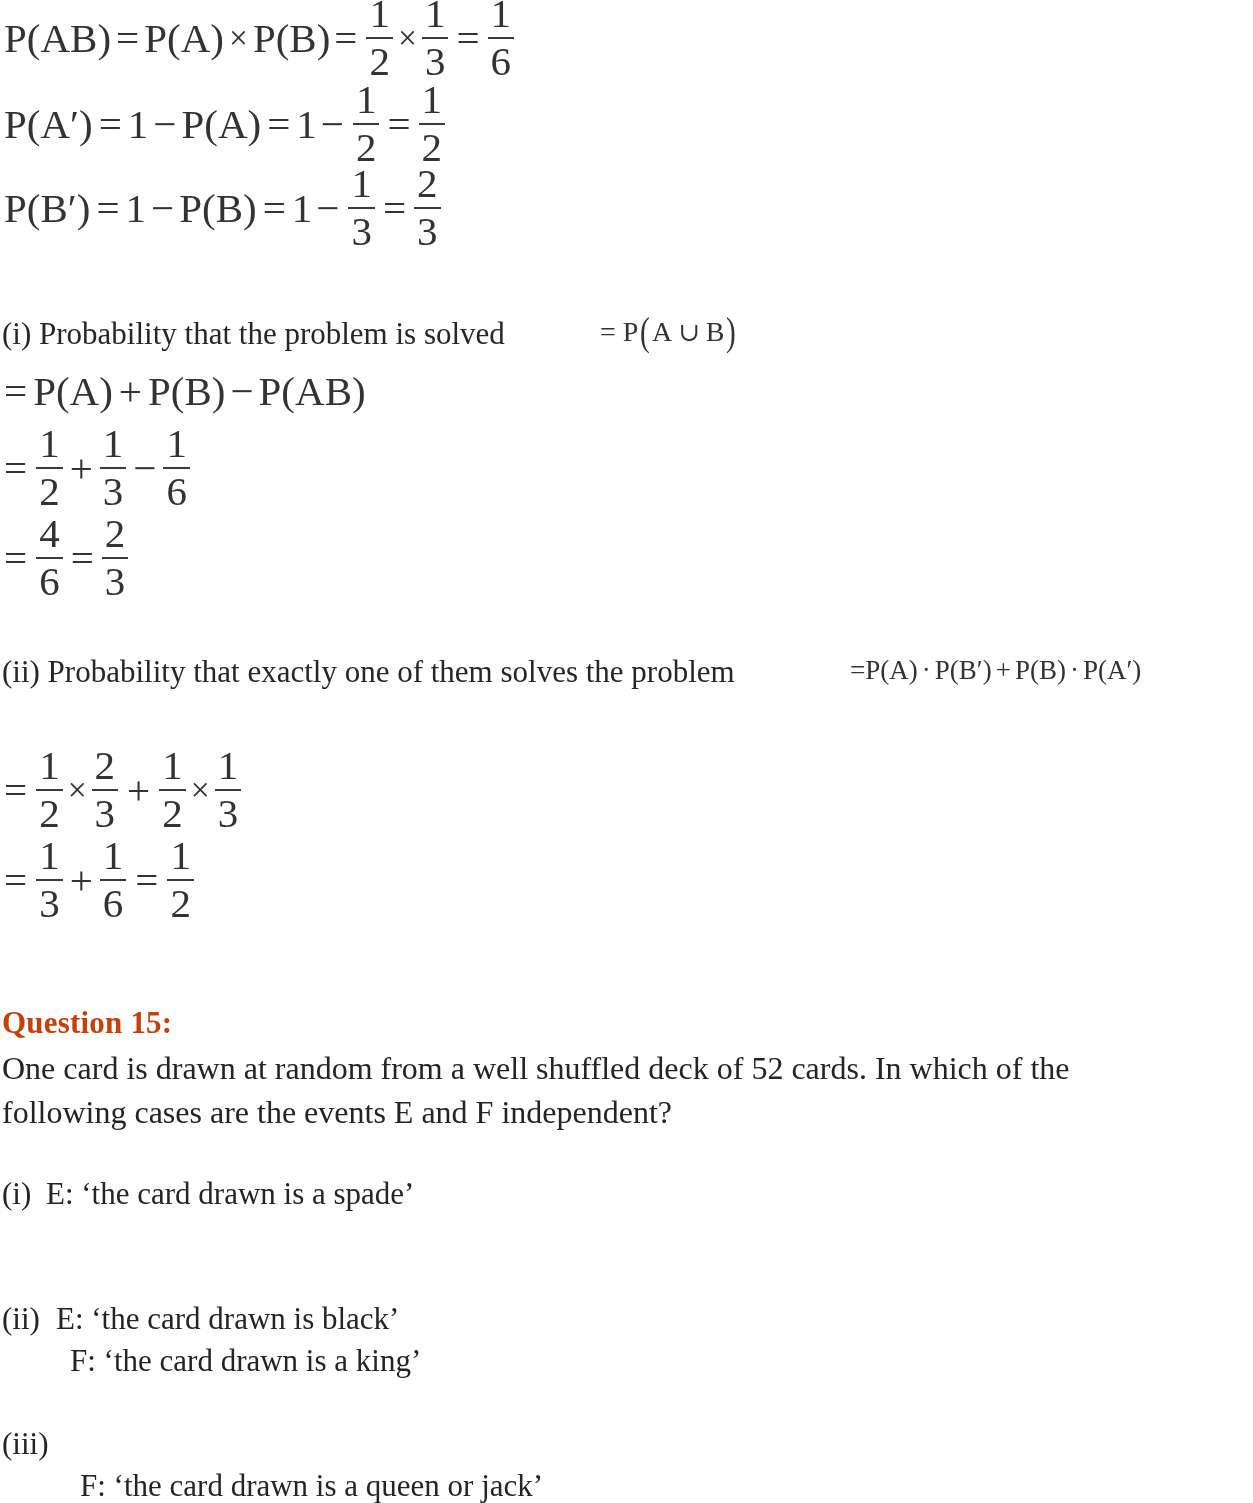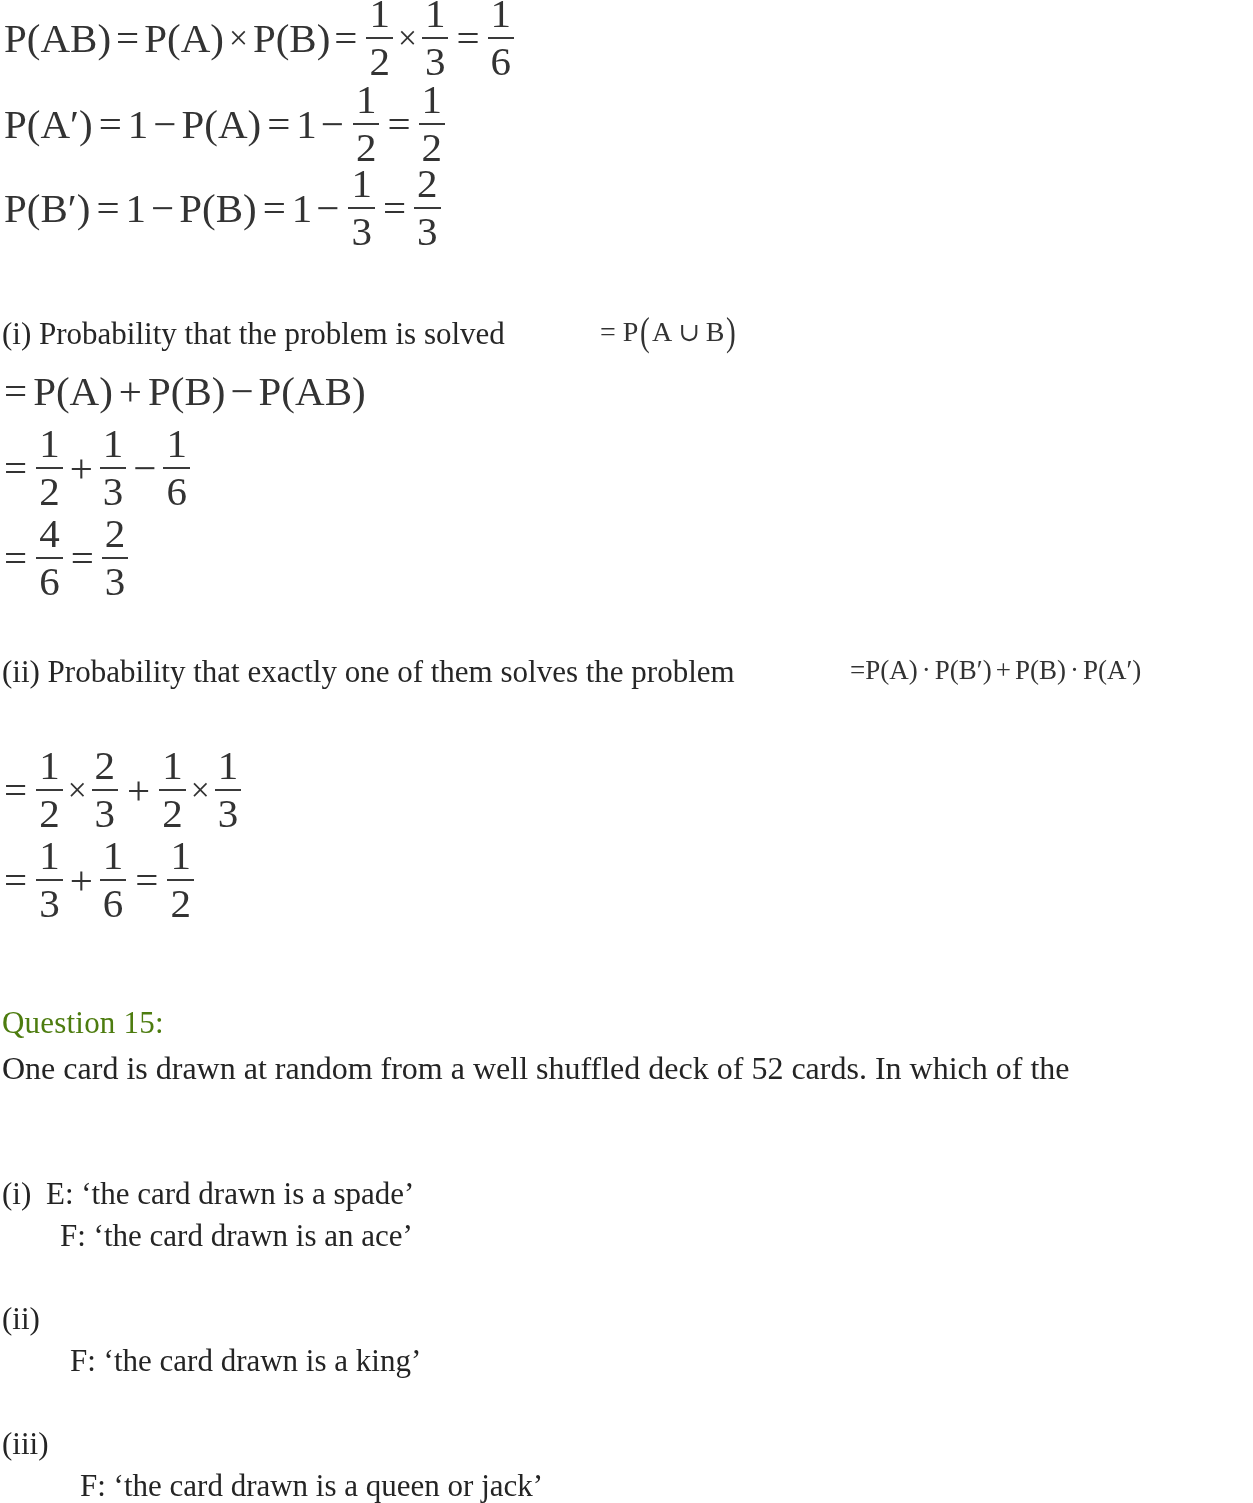--- a/index.html
+++ b/index.html
@@ -68,22 +68,22 @@
 
   
   .prose {
     font-family: "Liberation Serif", "DejaVu Serif", serif;
     color: #262626;
     white-space: nowrap;
   }
 
   .q-heading {
     font-family: "Liberation Serif", "DejaVu Serif", serif;
-    font-weight: normal;
-    color: #4d7c0f;
+    font-weight: bold;
+    color: #c2410c;
     font-size: 31px;
     letter-spacing: 0.2px;
     white-space: nowrap;
   }
 
   .body-line {
     font-size: 32px;
     color: #242424;
     white-space: nowrap;
   }
@@ -289,24 +289,25 @@
     <span class="frac">
       <span class="num">1</span>
       <span class="bar"></span>
       <span class="den">2</span>
     </span>
   </div>
 
   <div class="abs q-heading" style="left:2px; top:1005px;">Question 15:</div>
 
   <div class="abs body-line" style="left:2px; top:1050px;text-align:center;">One card is drawn at random from a well shuffled deck of 52 cards. In which of the</div>
+  <div class="abs body-line" style="left:2px; top:1094px;">following cases are the events E and F independent?</div>
 
   <div class="abs list-line" style="left:2px; top:1176px;">(i)</div>
   <div class="abs list-line" style="left:46px; top:1176px;text-align:right;">E: ‘the card drawn is a spade’</div>
-  <div class="abs list-line" style="left:60px; top:1218px;">F: ‘the card drawn is an ace’</div>
 
   <div class="abs list-line" style="left:2px; top:1301px;text-align:right;">(ii)</div>
+  <div class="abs list-line" style="left:56px; top:1301px;">E: ‘the card drawn is black’</div>
   <div class="abs list-line" style="left:70px; top:1343px;">F: ‘the card drawn is a king’</div>
 
   <div class="abs list-line" style="left:2px; top:1426px;">(iii)</div>
   <div class="abs list-line" style="left:80px; top:1468px;">F: ‘the card drawn is a queen or jack’</div>
 
 </div>
 
 </body></html>

